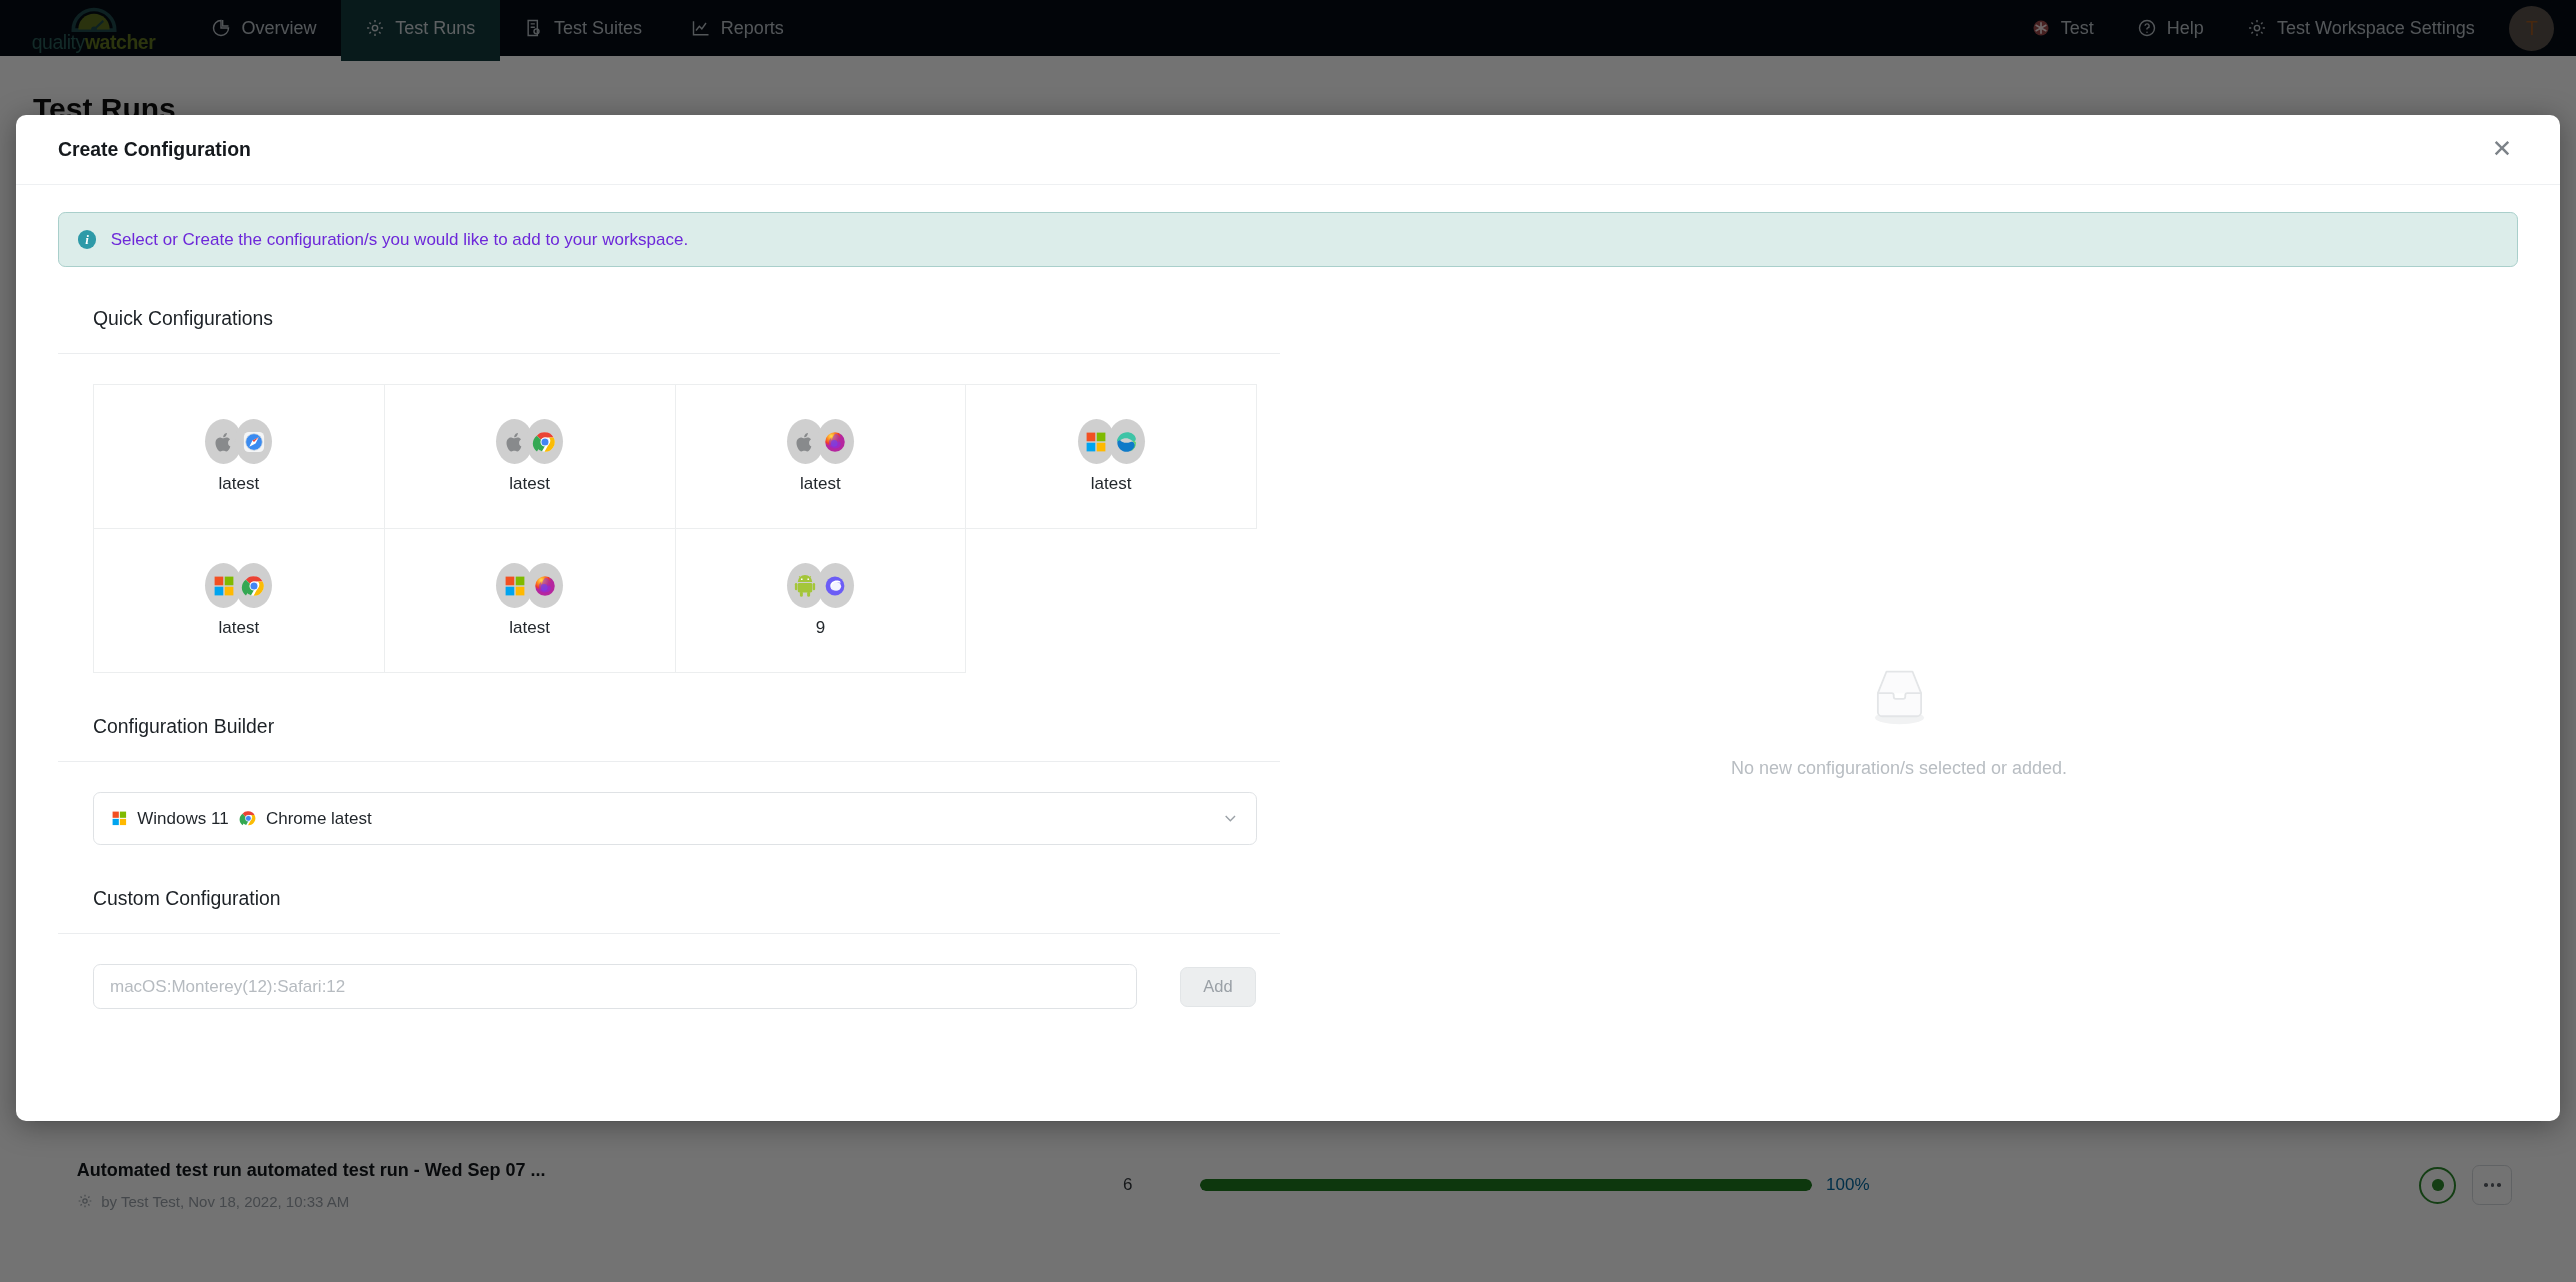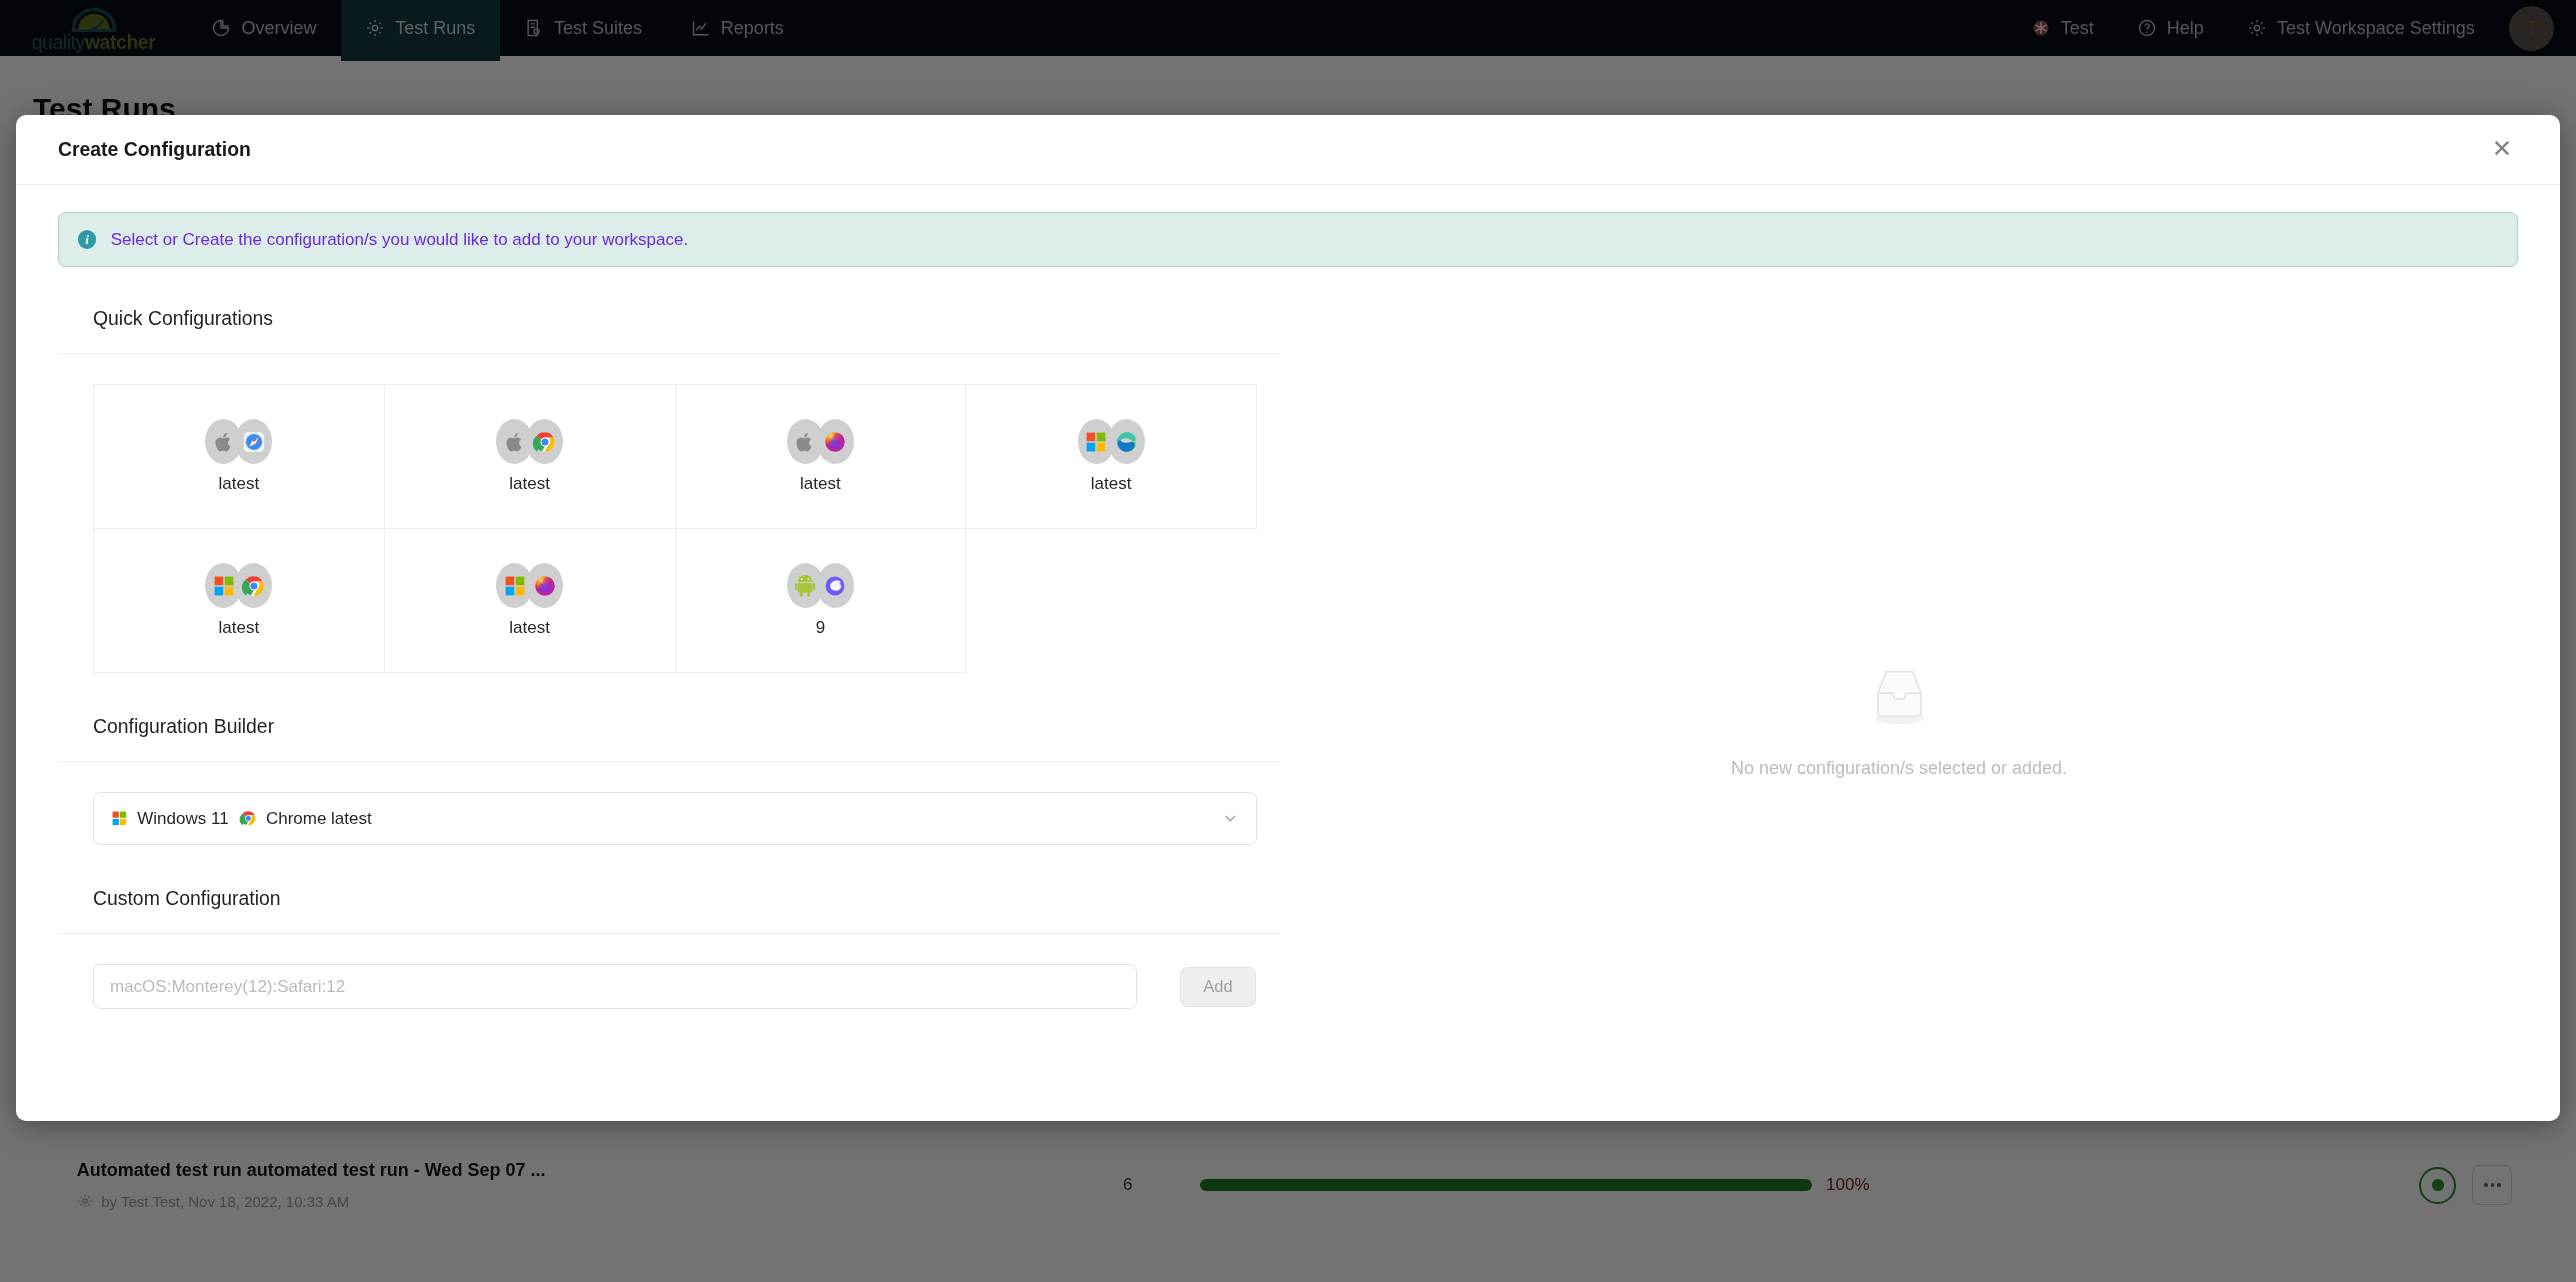--- a/index.html
+++ b/index.html
@@ -56,21 +56,21 @@
     display: flex; align-items: center;
   }
   .run-left { width: 1021px; padding-left: 42px; }
   .run-title { font-size: 18px; font-weight: 700; color: #13171b; margin-bottom: 11.5px; }
   .run-meta { font-size: 15px; color: #9aa1a8; display: flex; align-items: center; gap: 8.6px; }
   .run-meta .gear { width: 16px; height: 16px; }
   .run-count { width: 144px; text-align: center; font-size: 17px; color: #33383d; }
   .run-progress { display: flex; align-items: center; gap: 14.4px; flex: 1; }
   .bar-track { width: 612px; height: 11.5px; border-radius: 5.8px; background: #e7eaec; overflow: hidden; }
   .bar-fill { height: 100%; background: #1e7a1e; border-radius: 5.8px; }
-  .run-pct { font-size: 17px; color: #7f1d1d; }
+  .run-pct { font-size: 17px; color: #0369a1; }
   .run-actions { display: flex; align-items: center; gap: 16px; padding-right: 29px; }
   .btn-circle {
     width: 37px; height: 37px; border-radius: 50%;
     border: 2.2px solid #2e8b2e; display: flex; align-items: center; justify-content: center;
     background: transparent;
   }
   .btn-circle .dot { width: 11.5px; height: 11.5px; border-radius: 50%; background: #2e8b2e; }
   .btn-more {
     width: 40px; height: 40px; border-radius: 7.2px; border: 0.7px solid #d6dade;
     display: flex; align-items: center; justify-content: center; gap: 2.9px; background: #fff;

